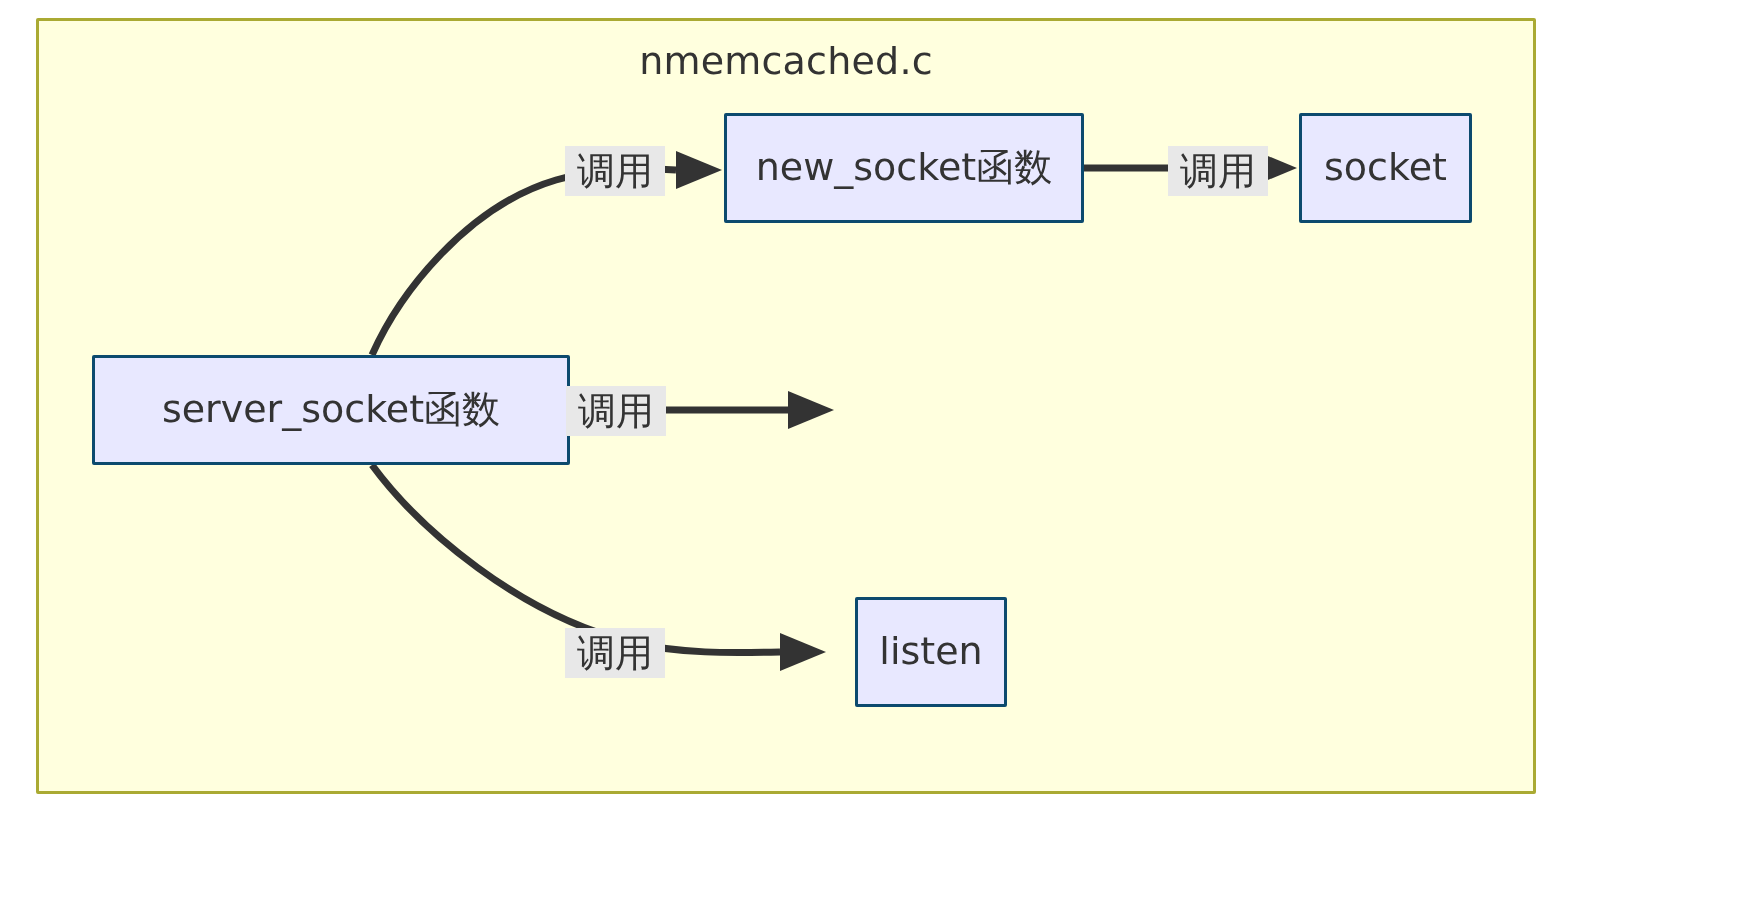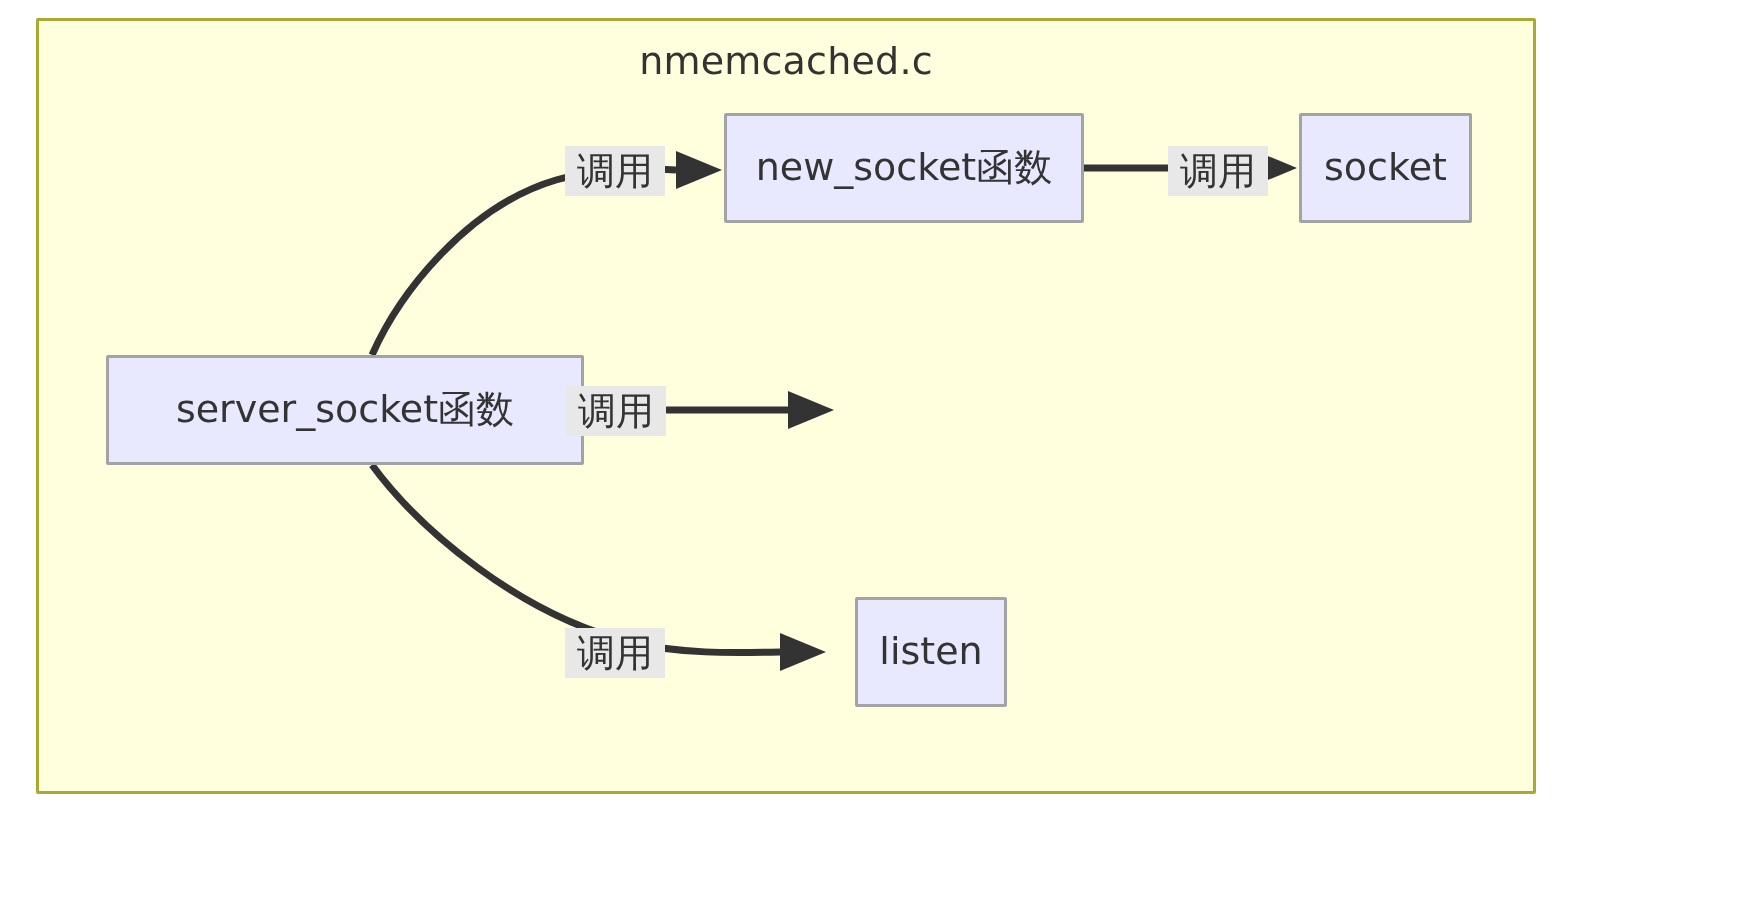--- a/index.html
+++ b/index.html
@@ -65,33 +65,33 @@
   }
   .arrow-head {
     fill: #333333;
     stroke: none;
   }
 
   
   .node {
     position: absolute;
     background: #e8e8ff;
-    border: 3px solid #a3a3a3;
+    border: 3px solid #0c4a6e;
     box-sizing: border-box;
     display: flex;
     align-items: center;
     justify-content: center;
     color: #333333;
     font-size: 38px;
     line-height: 1.1;
     white-space: nowrap;
     border-radius: 2px;
   }
 
-  #node-server-socket { left: 106px;  top: 355px; width: 478px; height: 110px; }
+  #node-server-socket { left: 92px;  top: 355px; width: 478px; height: 110px; }
   #node-new-socket    { left: 724px;  top: 113px; width: 360px; height: 110px; }
   #node-socket        { left: 1299px; top: 113px; width: 173px; height: 110px; }
   #node-bind          { left: 836px;  top: 355px; width: 131px; height: 110px; }
   #node-listen        { left: 827px;  top: 597px; width: 152px; height: 110px; margin-left: 28px; }
 
   
   .edge-label {
     position: absolute;
     background: #e8e8e8;
     color: #333333;

